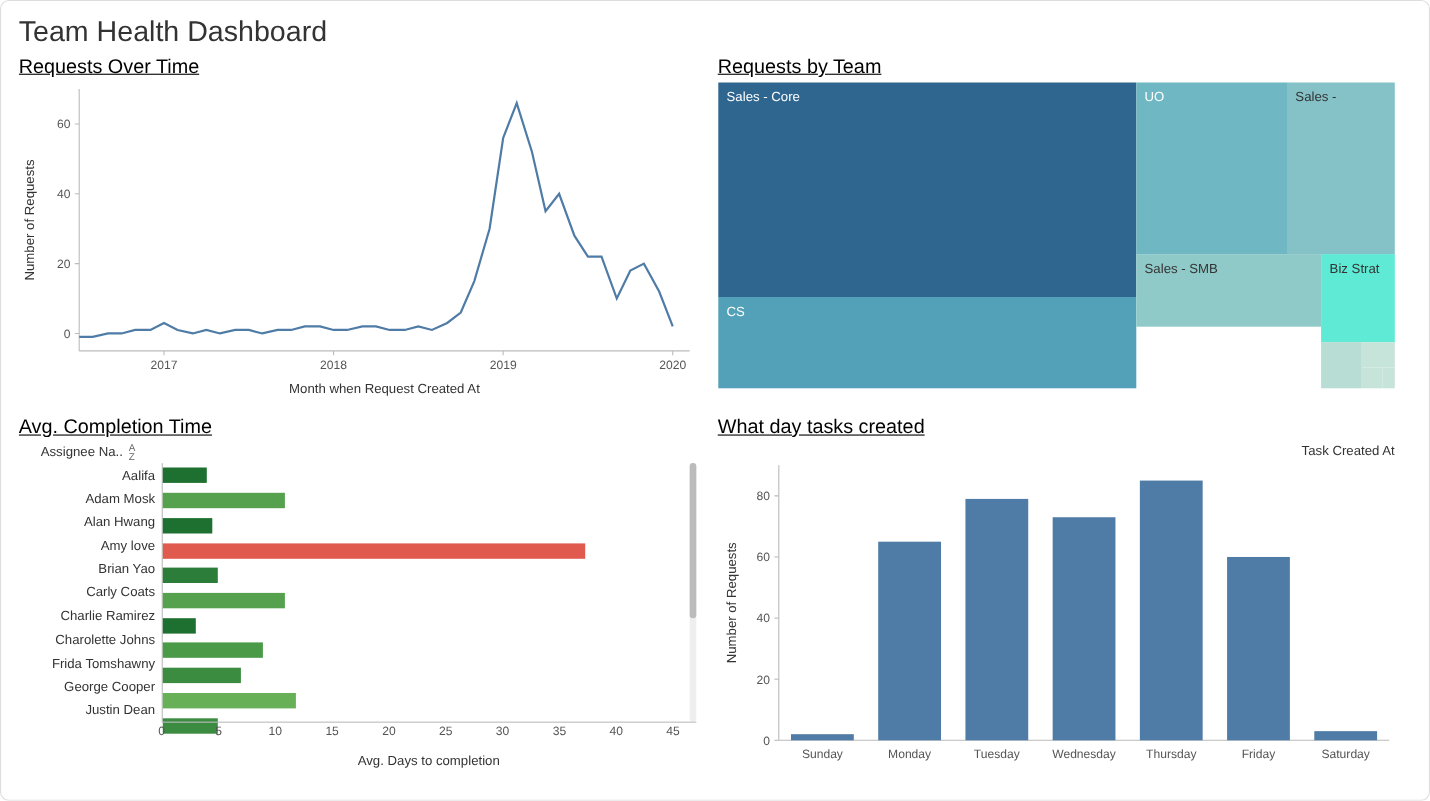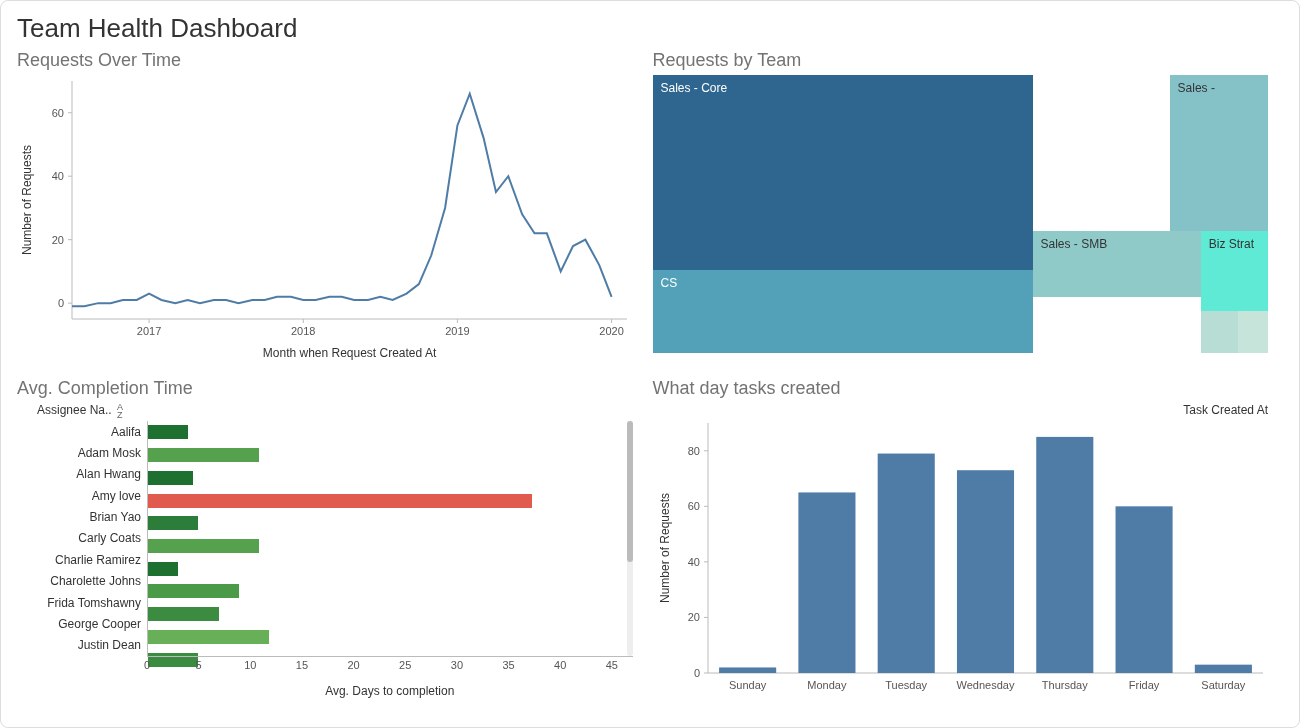--- a/index.html
+++ b/index.html
@@ -36,21 +36,22 @@
   .panel {
     display: flex;
     flex-direction: column;
     min-width: 0;
     min-height: 0;
   }
   .panel-title {
     font-size: 18px;
     font-weight: 400;
     margin: 0 0 4px 0;
-    color: #737373;
+    color: #000000;
+    text-decoration: underline;
   }
   .chart-area {
     flex: 1;
     position: relative;
   }
   svg { display: block; }
   .sort-icon {
     display: inline-flex;
     flex-direction: column;
     font-size: 9px;
@@ -191,20 +192,21 @@
           </svg>
       </div>
     </div>
 
     <div class="panel">
       <div class="panel-title">Requests by Team</div>
       <div class="chart-area">
         <div class="treemap" id="treemap" style="width: 623px; height: 278px;">
             <div class="tm-cell " style="left:0%;top:0%;width:61%;height:70%;background:#2f6690">Sales - Core</div>
             <div class="tm-cell " style="left:0%;top:70%;width:61%;height:30%;background:#52a1b8">CS</div>
+            <div class="tm-cell " style="left:61%;top:0%;width:22%;height:56%;background:#6fb7c2">UO</div>
             <div class="tm-cell dark-label" style="left:61%;top:56%;width:27%;height:24%;background:#8fcac9">Sales - SMB</div>
             <div class="tm-cell dark-label" style="left:83%;top:0%;width:17%;height:56%;background:#84c2c8">Sales -</div>
             <div class="tm-cell dark-label" style="left:88%;top:56%;width:12%;height:29%;background:#5eead4">Biz Strat</div>
             <div class="tm-cell dark-label" style="left:88%;top:85%;width:6%;height:15%;background:#b8ddd4"></div>
             <div class="tm-cell dark-label" style="left:94%;top:85%;width:6%;height:8%;background:#c6e4da"></div>
             <div class="tm-cell dark-label" style="left:94%;top:93%;width:3%;height:7%;background:#c6e4da"></div>
             <div class="tm-cell dark-label" style="left:97%;top:93%;width:3%;height:7%;background:#c6e4da"></div>
           </div>
       </div>
     </div>

